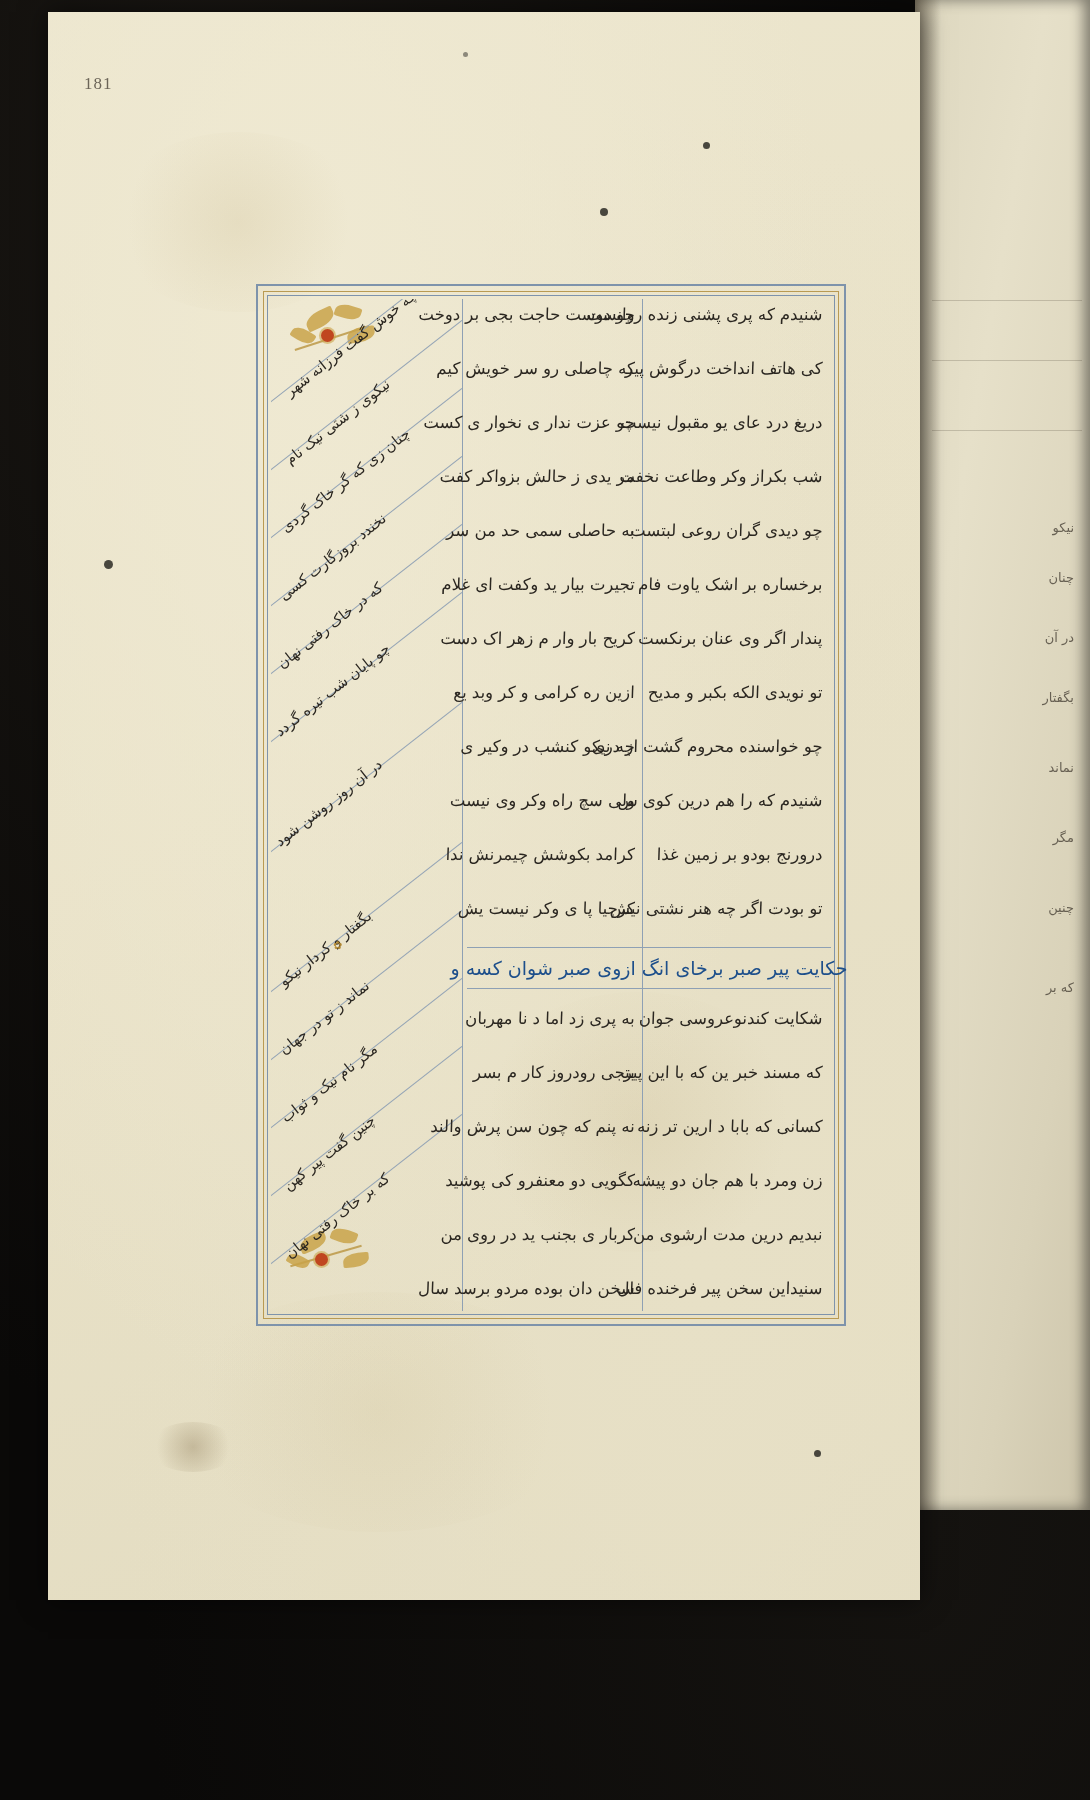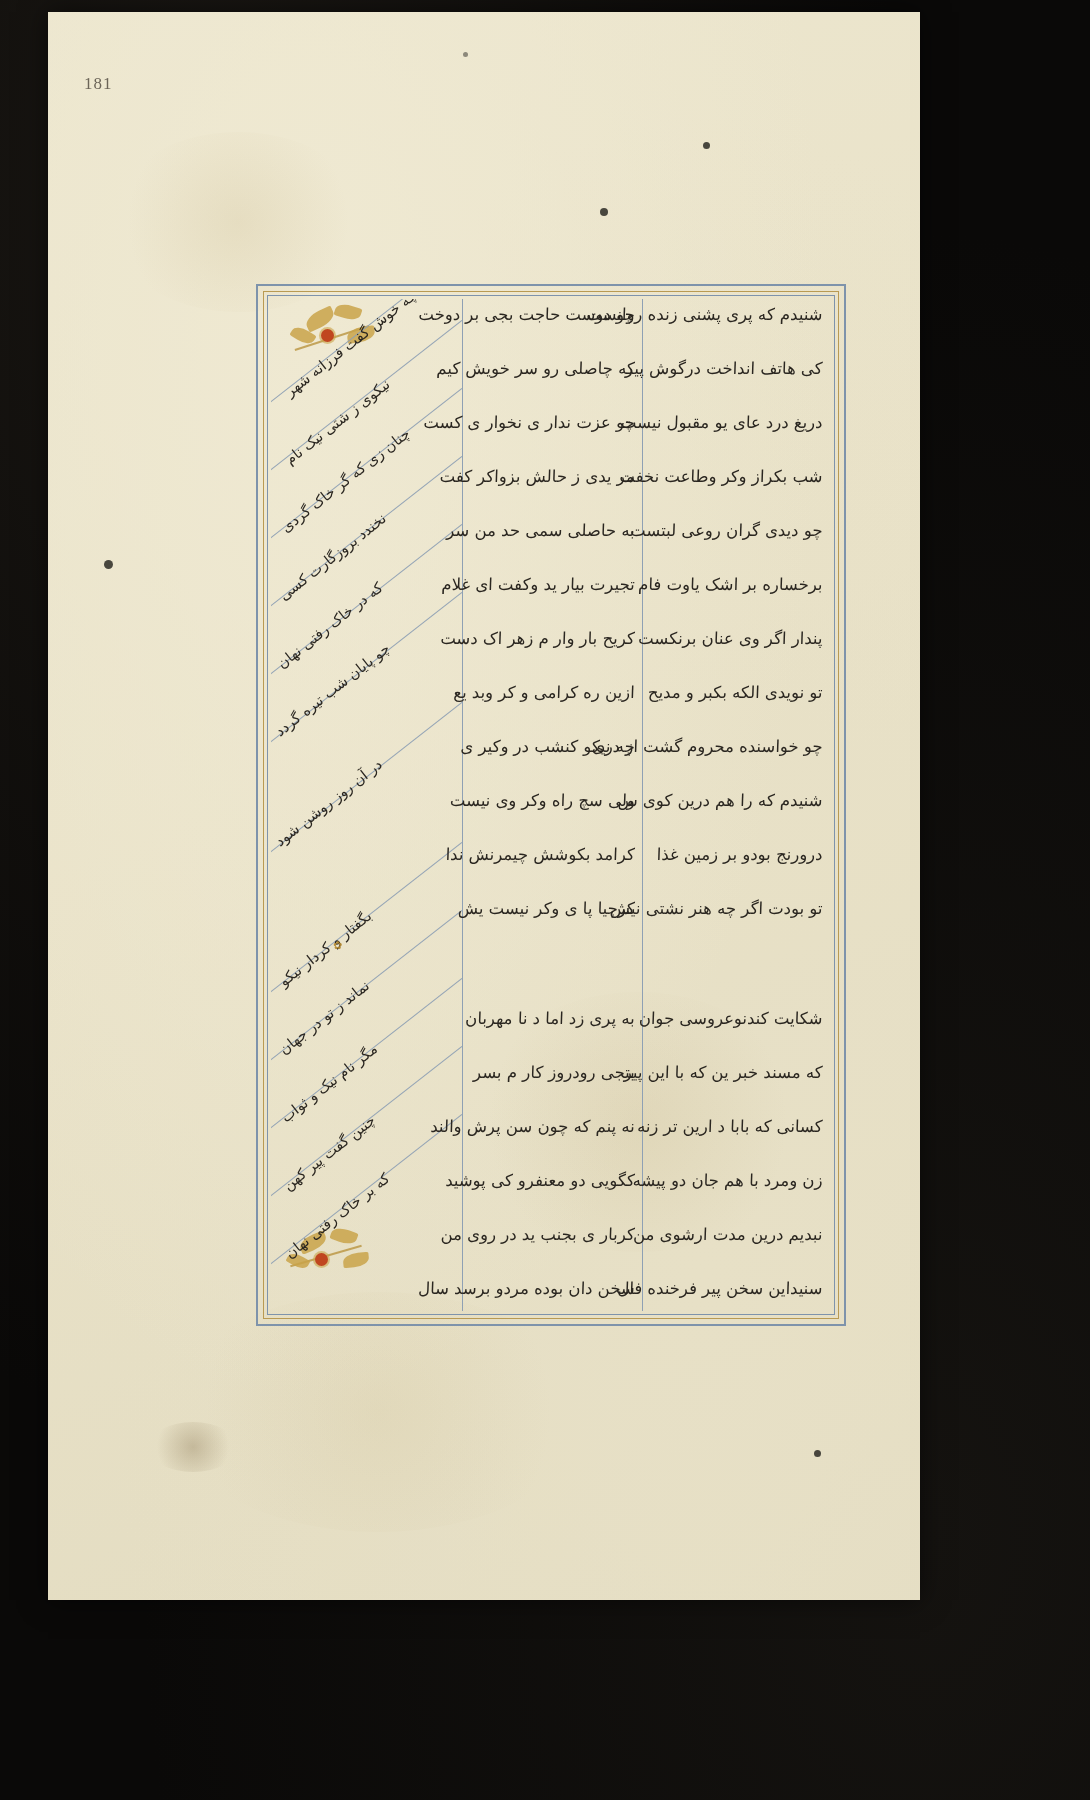--- a/index.html
+++ b/index.html
@@ -250,20 +250,33 @@
     font-size: 11px;
     opacity: 0.9;
   }
 </style>
 </head>
 <body>
 
 <div id="stage">
   <div class="bg-cloth"></div>
 
+  <div class="adjacent-page">
+    <div class="adj-rule" style="top:300px"></div>
+    <div class="adj-rule" style="top:360px"></div>
+    <div class="adj-rule" style="top:430px"></div>
+    <div class="adj-frag" style="top:520px">نیکو</div>
+    <div class="adj-frag" style="top:570px">چنان</div>
+    <div class="adj-frag" style="top:630px">در آن</div>
+    <div class="adj-frag" style="top:690px">بگفتار</div>
+    <div class="adj-frag" style="top:760px">نماند</div>
+    <div class="adj-frag" style="top:830px">مگر</div>
+    <div class="adj-frag" style="top:900px">چنین</div>
+    <div class="adj-frag" style="top:980px">که بر</div>
+  </div>
 
   <div id="folio">
 
     <div class="mottle" style="left:60px;  top:120px; width:260px; height:180px; background:radial-gradient(circle, rgba(190,170,120,0.18), rgba(0,0,0,0) 70%);"></div>
     <div class="mottle" style="left:420px; top:980px; width:340px; height:260px; background:radial-gradient(circle, rgba(186,166,116,0.16), rgba(0,0,0,0) 70%);"></div>
     <div class="mottle" style="left:120px; top:1280px; width:420px; height:240px; background:radial-gradient(circle, rgba(196,178,130,0.15), rgba(0,0,0,0) 72%);"></div>
 
     <div class="folio-number">181</div>
 
     <div class="ink-dot" style="left:655px; top:130px; width:7px; height:7px;"></div>
@@ -370,15 +383,18 @@
 
           <div class="verse-line" style="top:712px;">شکایت کندنوعروسی جوان</div>
           <div class="verse-line" style="top:766px;">که مسند خبر ین که با این پیر</div>
           <div class="verse-line" style="top:820px;">کسانی که بابا د ارین تر زنه</div>
           <div class="verse-line" style="top:874px;">زن ومرد با هم جان دو پیشه</div>
           <div class="verse-line" style="top:928px;">نبدیم درین مدت ارشوی من</div>
           <div class="verse-line" style="top:982px;">سنیداین سخن پیر فرخنده فال</div>
         </div>
       </div>
 
+      <div class="rubric" style="left:209px; right:13px; top:661px;">
+        <span class="rubric-text">حکایت پیر صبر برخای انگ ازوی صبر شوان کسه و</span>
+      </div>
     </div>
   </div>
 </div>
 
 </body></html>

